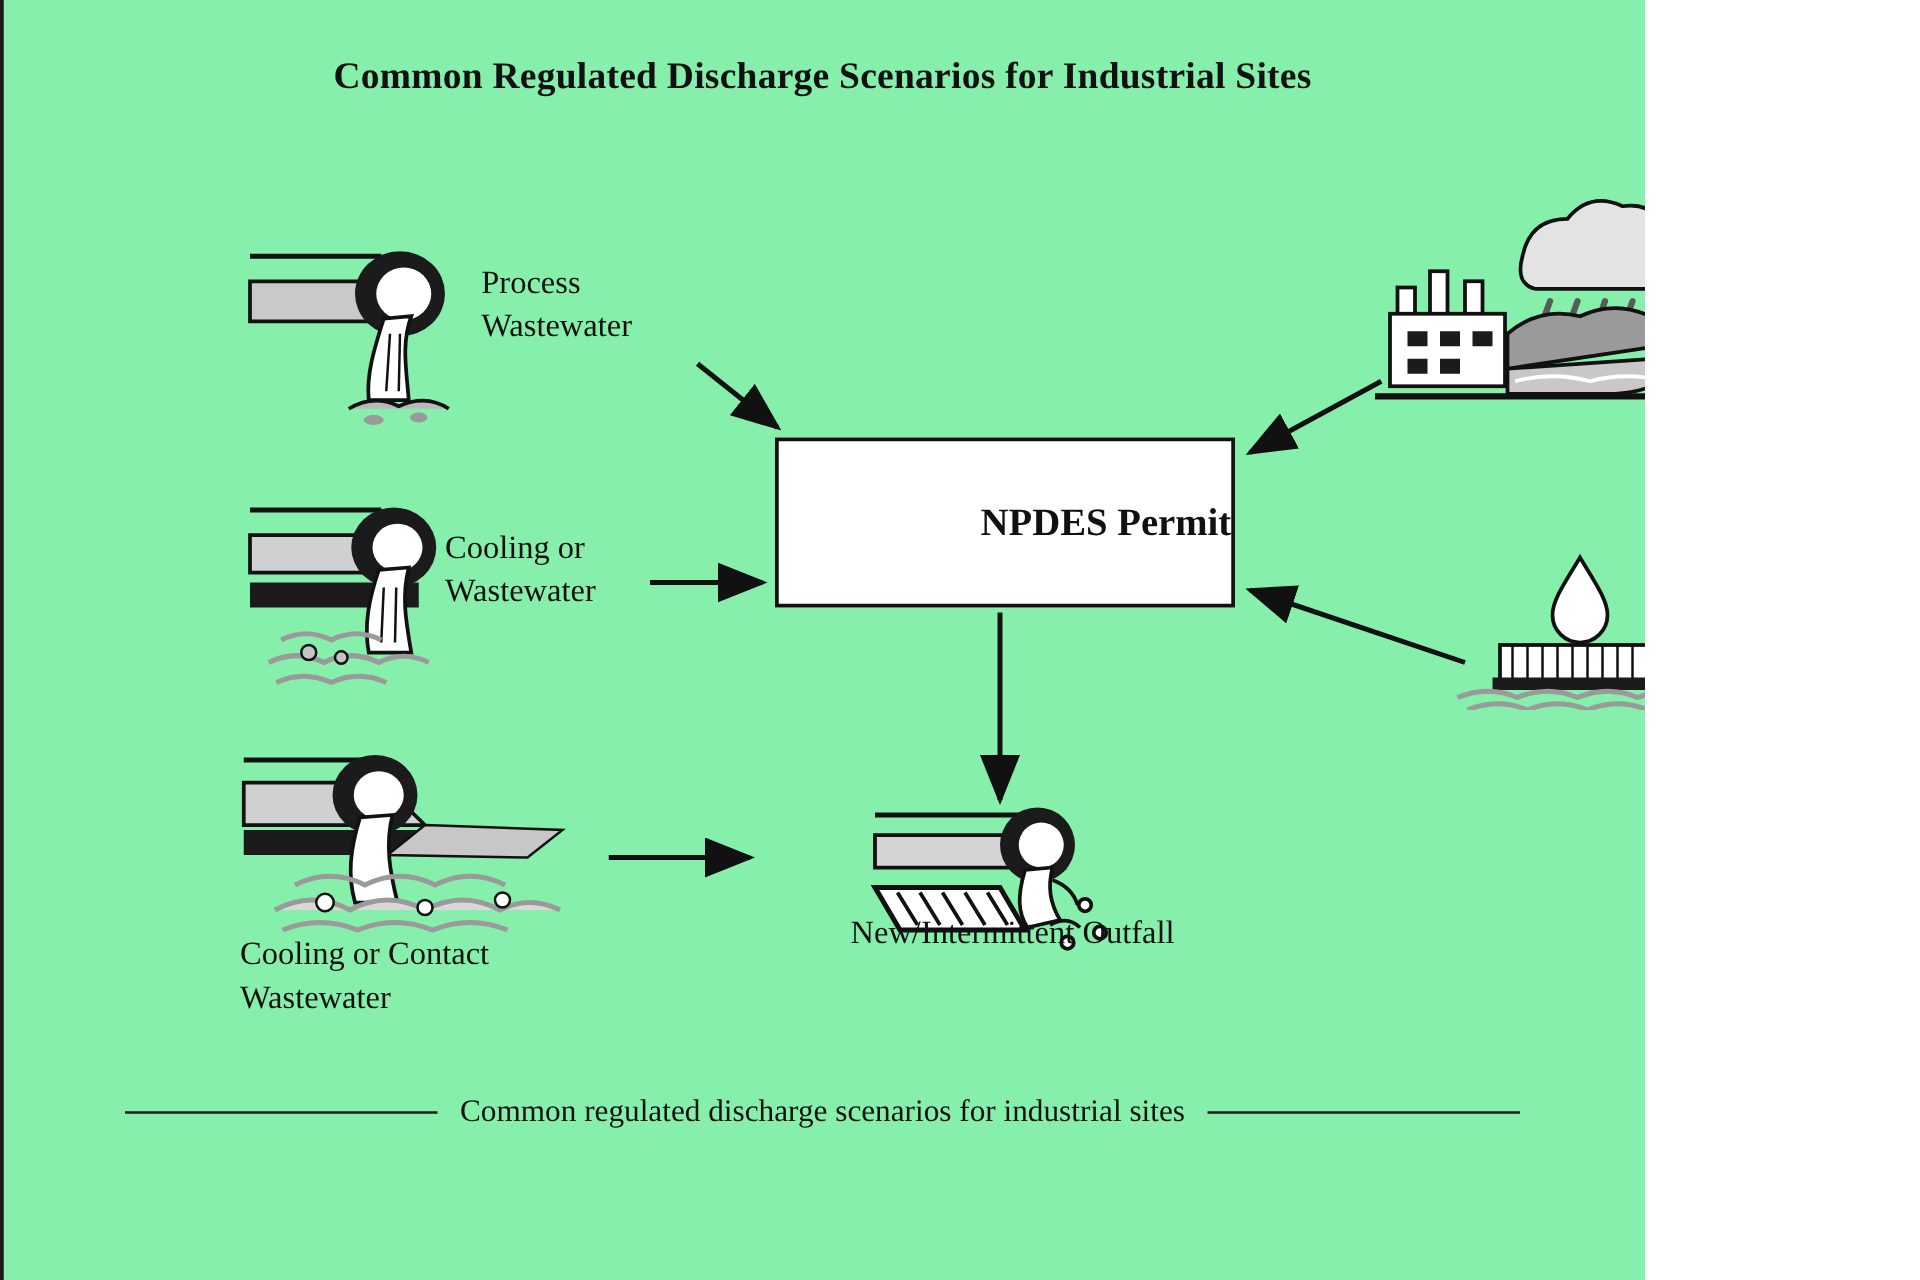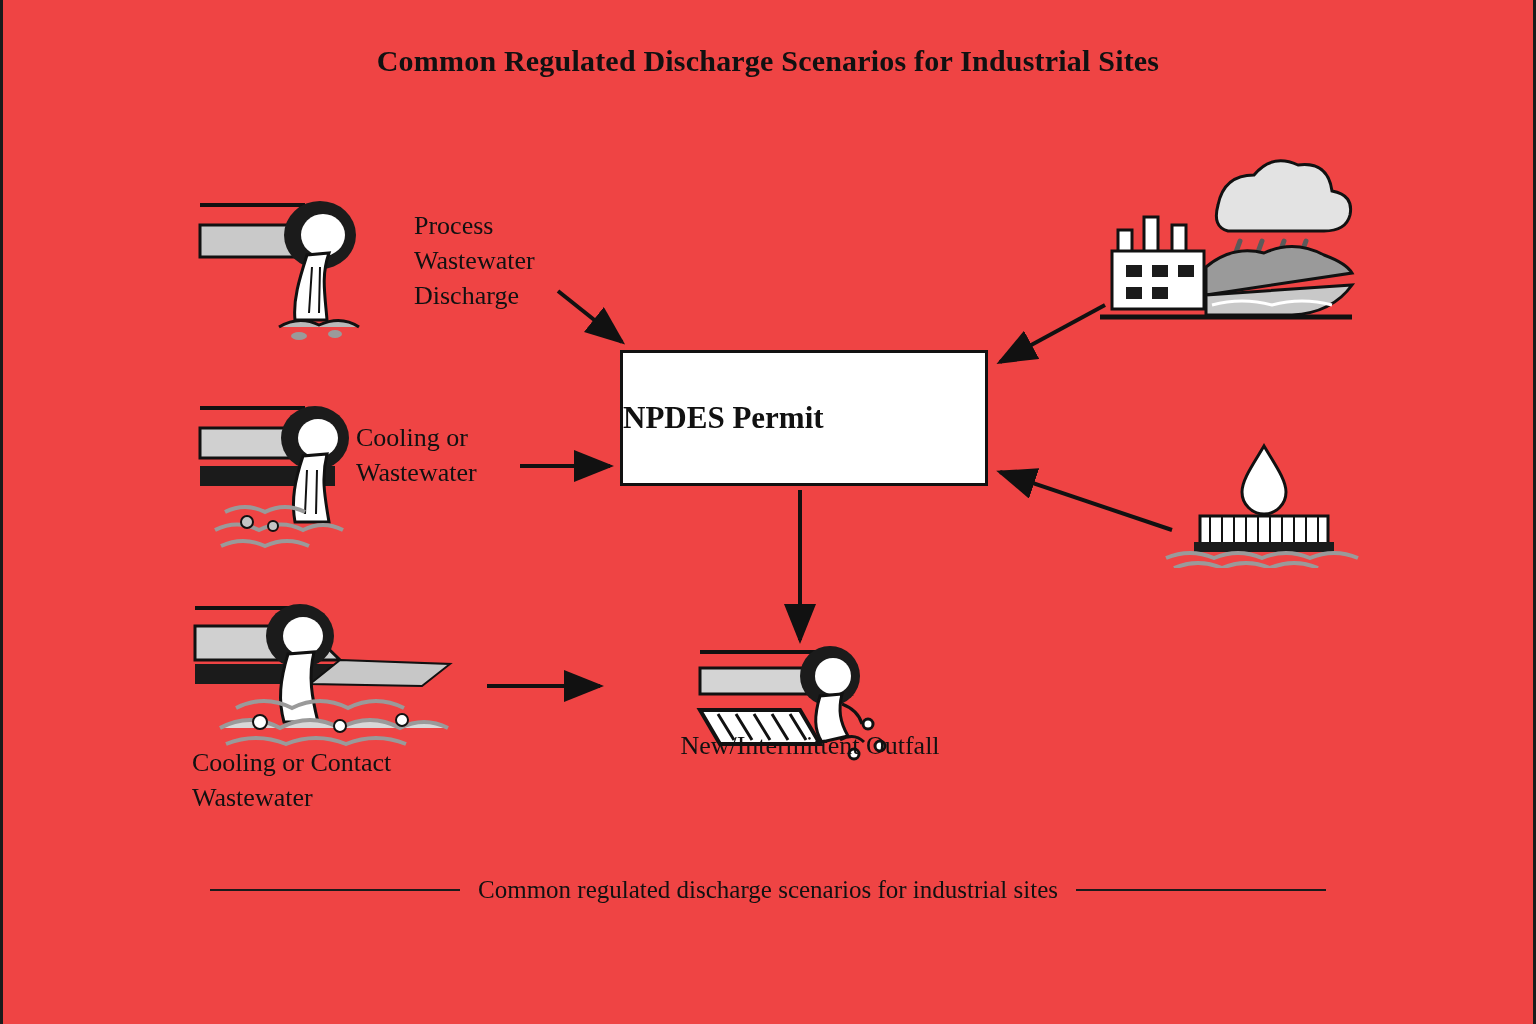--- a/index.html
+++ b/index.html
@@ -2,26 +2,27 @@
 <html><head>
 <meta charset="utf-8">
 <style>
   html, body {
     margin: 0;
     padding: 0;
     background: #ffffff;
   }
   #canvas {
     position: relative;
-    width: 1536px;
+    width: 1268px;
     height: 1024px;
-    background: #ef4444;
+    background: #86efac;
     overflow: hidden;
     font-family: "Liberation Serif", serif;
     color: #111111;
+    padding-left: 48px;
   }
   .border-frame {
     position: absolute;
     left: 0; top: 0;
     width: 1536px; height: 1024px;
     border-left: 3px solid #1b1b1b;
     border-right: 3px solid #1b1b1b;
     box-sizing: border-box;
     pointer-events: none;
   }
@@ -61,21 +62,21 @@
   .center-box {
     position: absolute;
     left: 620px;
     top: 350px;
     width: 362px;
     height: 130px;
     border: 3px solid #111111;
     background: #ffffff;
     display: flex;
     flex-direction: column;
-    align-items: flex-start;
+    align-items: flex-end;
     justify-content: center;
     line-height: 1.25;
   }
   .center-box span {
     font-size: 31px;
     font-weight: bold;
     display: block;
     text-align: center;
   }
 
@@ -131,24 +132,23 @@
       <path d="M5 30 L115 30 L140 62 L5 62 Z" fill="#c9c9c9" stroke="#111" stroke-width="3"></path>
       <ellipse cx="125" cy="40" rx="36" ry="34" fill="#1b1b1b"></ellipse>
       <ellipse cx="128" cy="40" rx="22" ry="21" fill="#ffffff"></ellipse>
       <path d="M112 60 C104 85 98 105 100 125 L132 125 C130 100 126 80 134 58 Z" fill="#ffffff" stroke="#111" stroke-width="3"></path>
       <path d="M117 72 L114 118 M125 72 L124 118" stroke="#111" stroke-width="2"></path>
       <path d="M84 132 q20 -12 40 -2 q22 -10 40 2" fill="#b9b9b9" stroke="#111" stroke-width="3"></path>
       <ellipse cx="104" cy="141" rx="8" ry="4" fill="#9a9a9a"></ellipse>
       <ellipse cx="140" cy="139" rx="7" ry="4" fill="#9a9a9a"></ellipse>
     </svg>
   </div>
-  <div class="label" style="left:385px; top:208px; width:200px;margin-left:29px;">
+  <div class="label" style="left:385px; top:208px; width:200px;">
     <div>Process</div>
       <div>Wastewater</div>
-      <div>Discharge</div>
   </div>
 
   <div class="icon-box" style="left:195px; top:400px; width:190px; height:160px;">
     <svg width="190" height="160" viewBox="0 0 190 160">
       <line x1="5" y1="8" x2="110" y2="8" stroke="#111" stroke-width="4"></line>
       <path d="M5 28 L112 28 L140 58 L5 58 Z" fill="#d0d0d0" stroke="#111" stroke-width="3"></path>
       <path d="M5 66 L140 66 L140 86 L5 86 Z" fill="#1b1b1b"></path>
       <ellipse cx="120" cy="38" rx="34" ry="32" fill="#1b1b1b"></ellipse>
       <ellipse cx="123" cy="38" rx="20" ry="19" fill="#ffffff"></ellipse>
       <path d="M108 56 C100 80 96 100 100 122 L134 122 C130 98 126 78 132 54 Z" fill="#ffffff" stroke="#111" stroke-width="3"></path>

